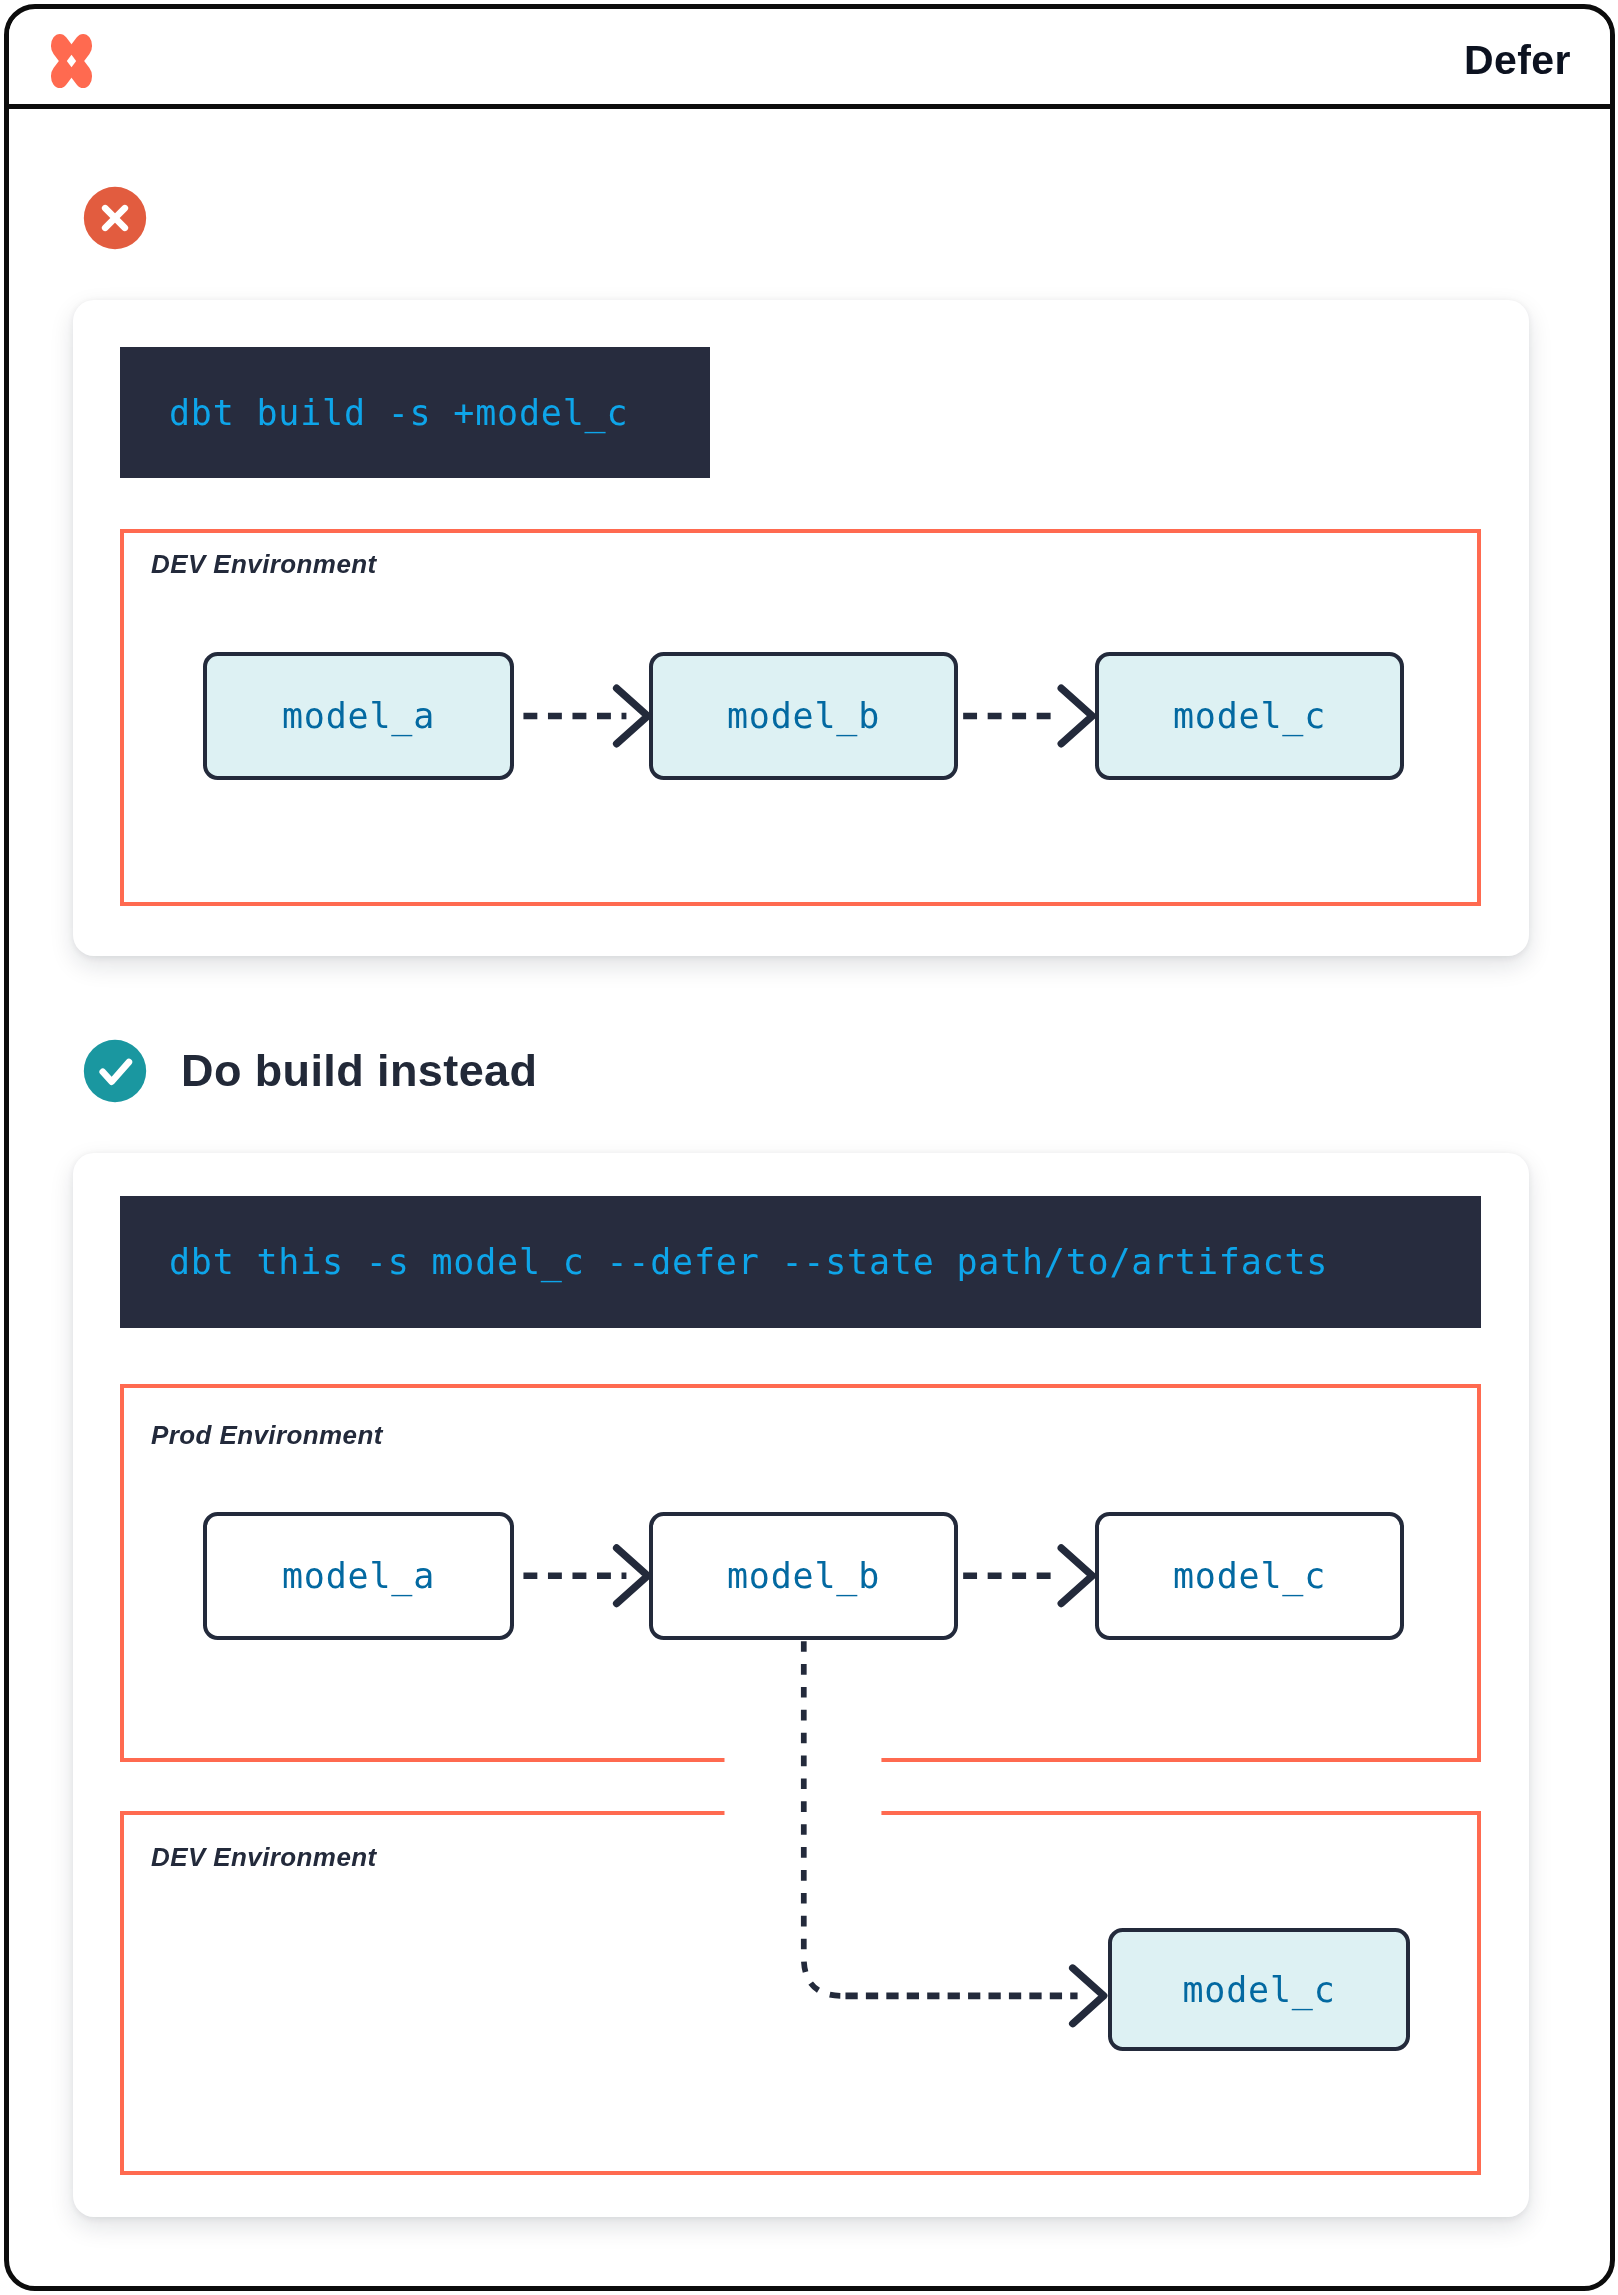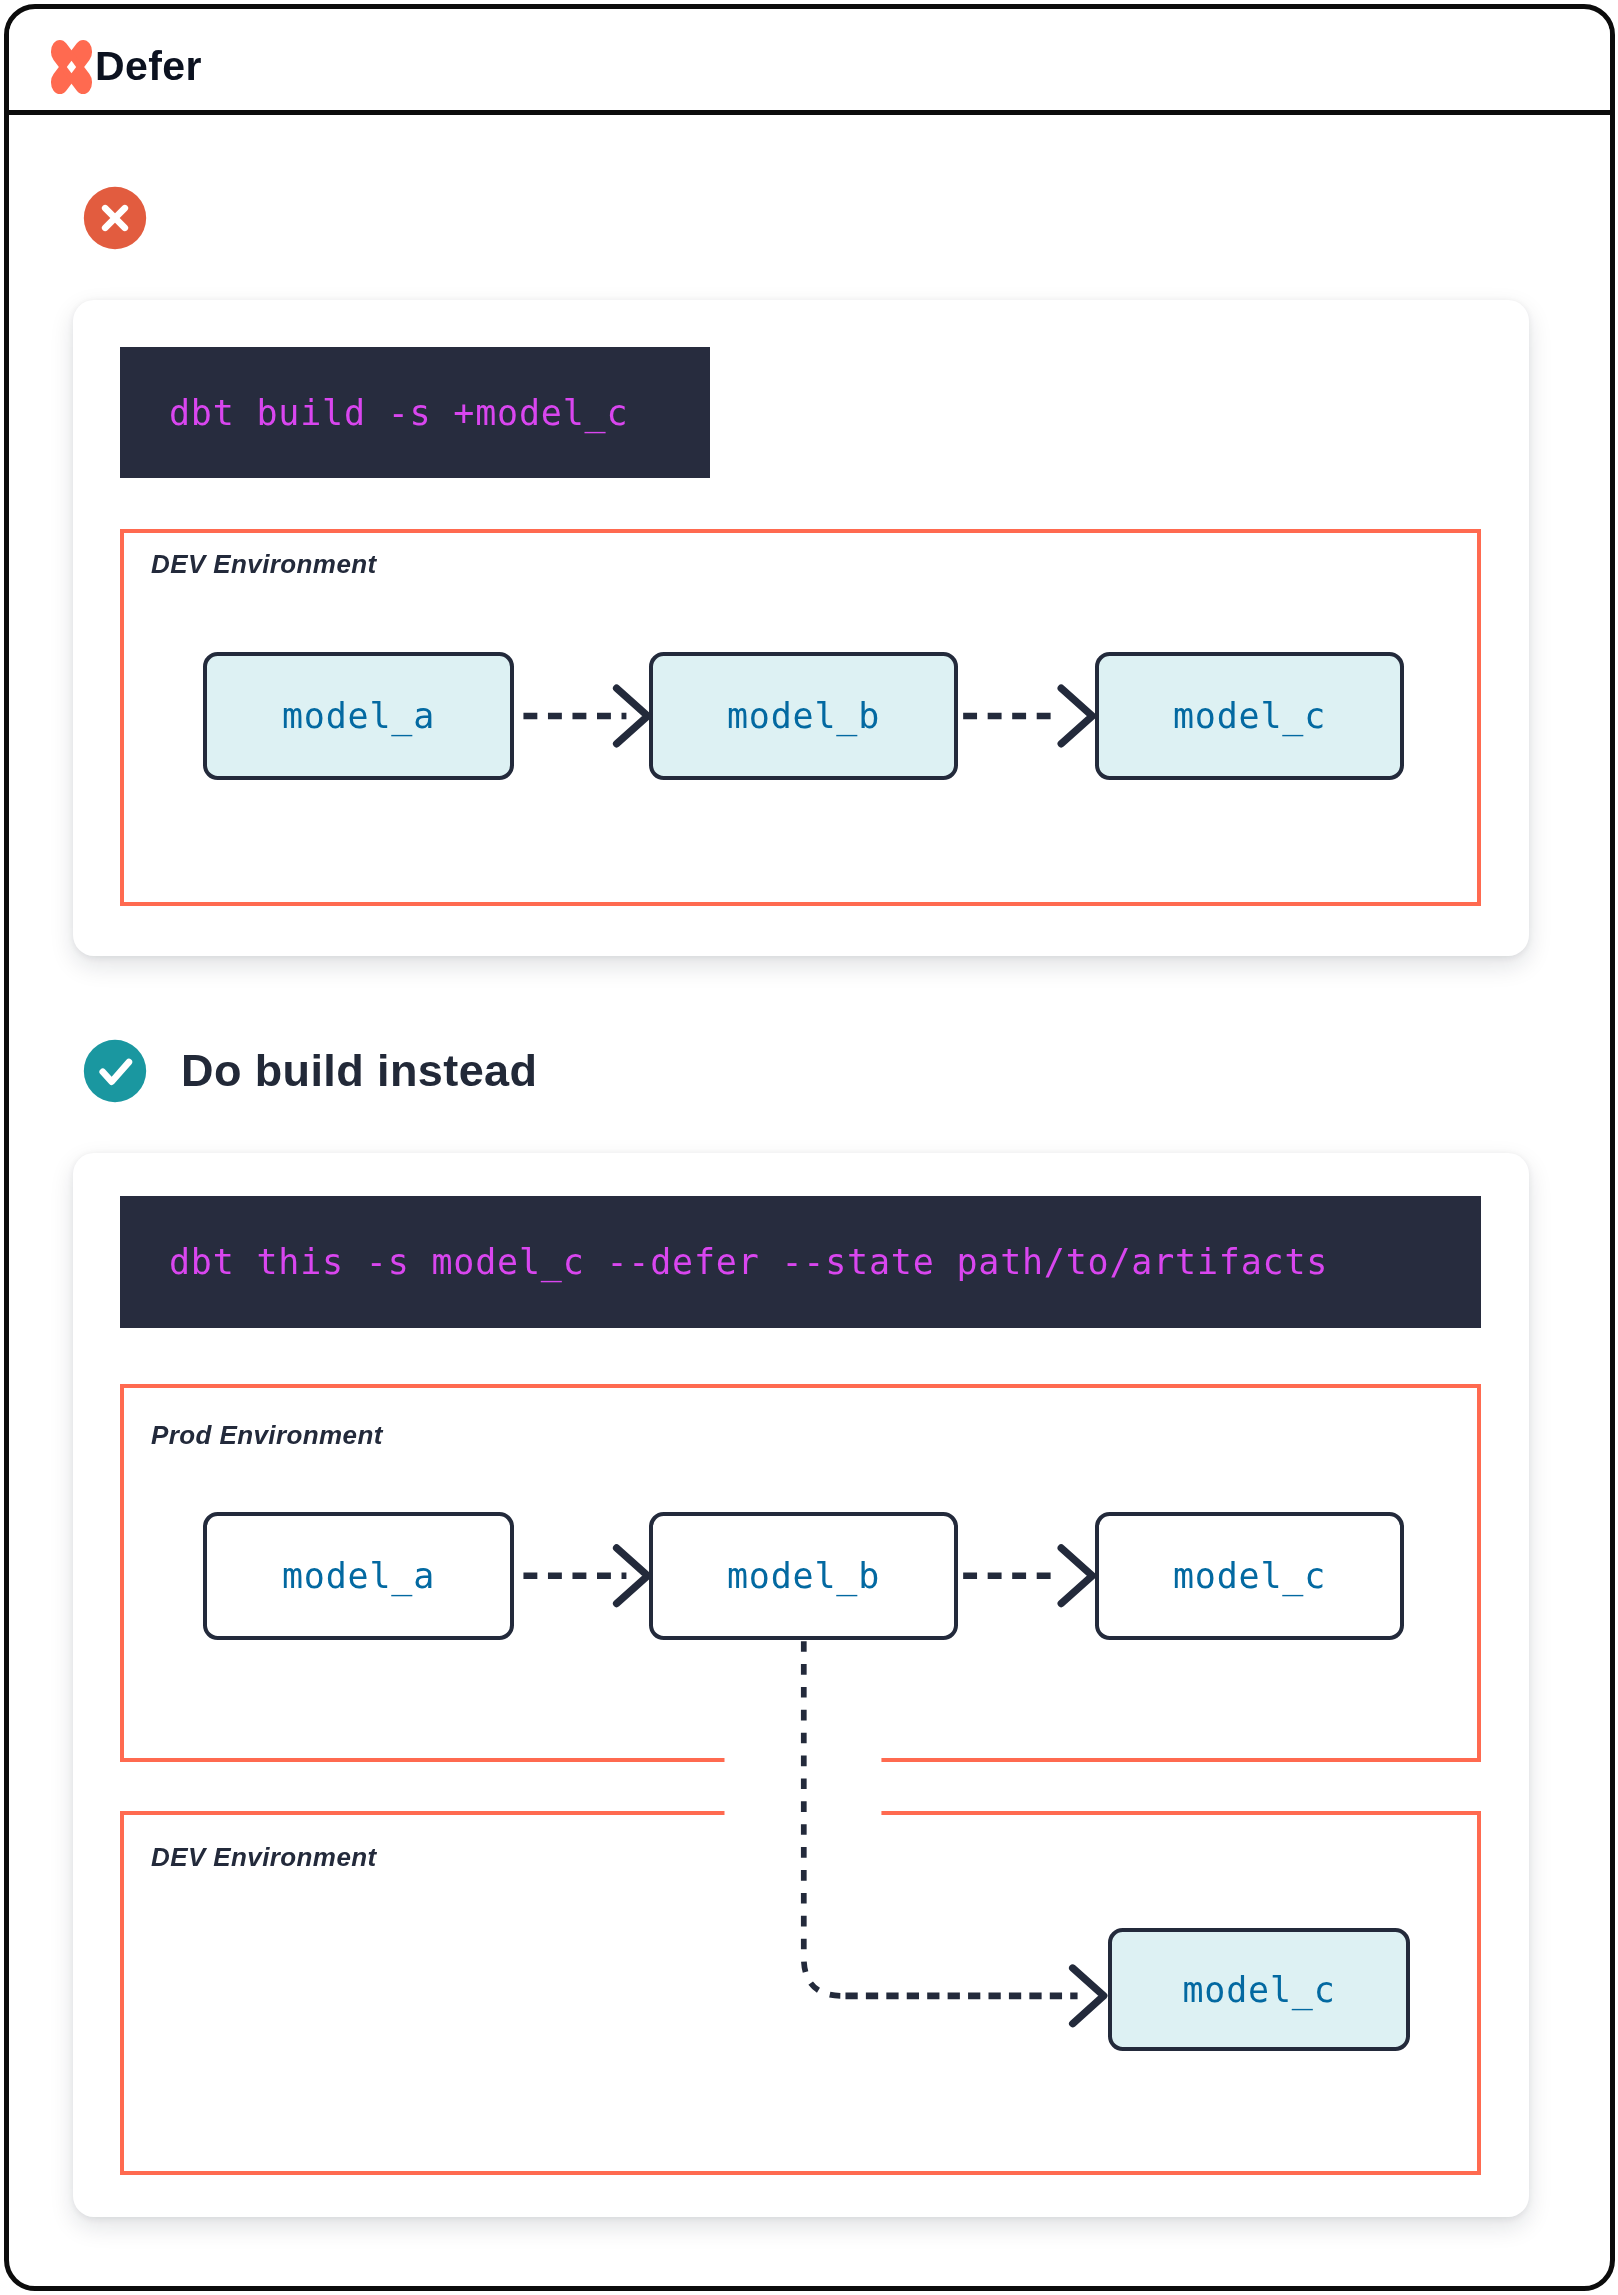--- a/index.html
+++ b/index.html
@@ -5,38 +5,38 @@
   html,body{margin:0;padding:0;background:#ffffff;}
   .stage{
     position:relative;width:1619px;height:2295px;background:#ffffff;
     font-family:"Liberation Sans",sans-serif;color:#232A3B;overflow:hidden;
   }
   .window{
     position:absolute;inset:4.1px;border:5.7px solid #0c0c0c;border-radius:31px;
     background:#ffffff;overflow:hidden;
   }
   .header{
-    position:absolute;top:14px;left:0;right:0;height:92px;
+    position:absolute;top:8px;left:0;right:0;height:92px;
     border-bottom:5.7px solid #0c0c0c;
-    display:flex;align-items:center;justify-content:flex-start;
+    display:flex;align-items:center;justify-content:space-between;
     padding:0 39px;box-sizing:border-box;background:#ffffff;
   }
   .win-title{font-size:41px;font-weight:700;color:#0c1220;letter-spacing:0.4px;}
   .logo-svg{display:block;overflow:visible;}
 
   .h-row{position:absolute;display:flex;align-items:center;gap:34px;height:64px;}
   .h-row .badge{width:64px;height:64px;flex:0 0 auto;}
   .h-label{font-size:45px;font-weight:800;color:#222938;line-height:64px;letter-spacing:0.4px;}
 
   .card{
     position:absolute;background:#ffffff;border-radius:21px;
     box-shadow:0 9.8px 24.5px rgba(20,28,45,.12),0 1.6px 6.5px rgba(20,28,45,.07);
   }
   .code{
-    position:absolute;background:#272C3E;color:#d946ef;
+    position:absolute;background:#272C3E;color:#0ea5e9;
     font-family:"DejaVu Sans Mono",monospace;font-size:35px;letter-spacing:0.8px;
     display:flex;align-items:center;padding-left:49px;box-sizing:border-box;
   }
   .env{position:absolute;border:4.9px solid #FF6A50;box-sizing:border-box;background:transparent;}
   .env-label{
     position:absolute;font-size:26px;font-style:italic;font-weight:700;color:#232A3B;
     letter-spacing:0.4px;
   }
   .node{
     position:absolute;border:4.9px solid #232A3B;border-radius:14.7px;box-sizing:border-box;

